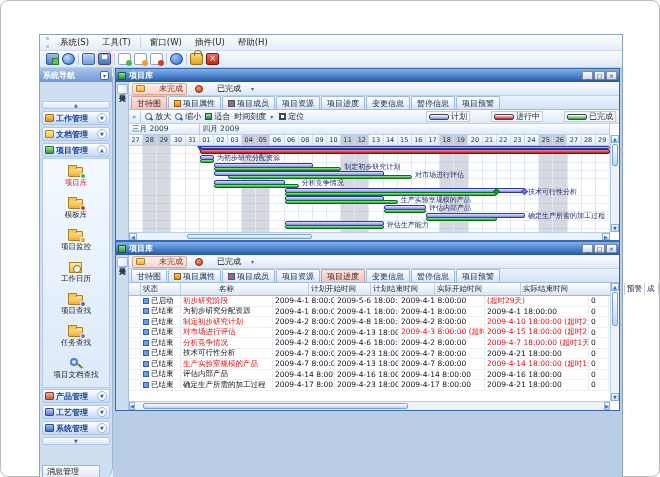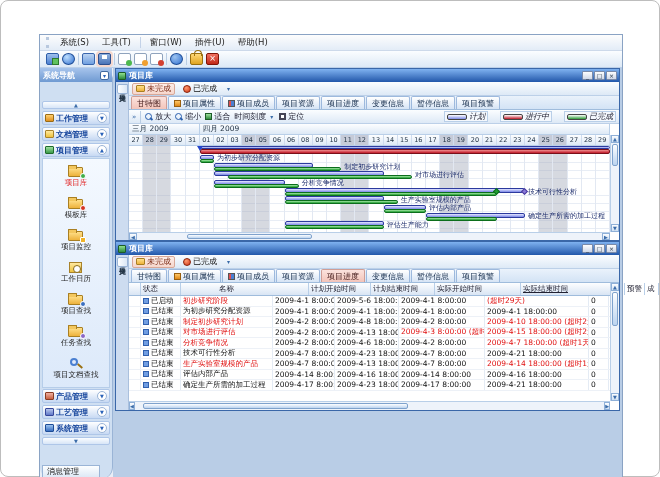--- a/index.html
+++ b/index.html
@@ -97,21 +97,21 @@
   .tbtn { width:11px; height:9px; background:linear-gradient(#fdfdfd,#cfd8e8); border:1px solid #7a8aa8;
     border-radius:1px; font-size:6px; line-height:7px; text-align:center; color:#234; font-weight:normal; }
   .win-body { flex:1; display:flex; min-height:0; }
   .side-strip { width:13px; background:#cddcf0; border-right:1px solid #aac0dd; position:relative; flex:none; }
   .vtab { position:absolute; top:2px; left:1px; width:11px; padding:4px 0; background:linear-gradient(90deg,#fdfeff,#dce8f6);
     border:1px solid #9ab4d6; border-radius:2px 0 0 2px; writing-mode:vertical-rl; font-size:7px; text-align:center; color:#234; }
   .win-main { flex:1; display:flex; flex-direction:column; min-width:0; }
 
   .filterbar { height:14px; flex:none; display:flex; align-items:center; gap:4px; padding:0 3px;
     background:linear-gradient(#fbfdff,#dde9f6); border-bottom:1px solid #bcd0e8; font-size:8px; }
-  .filt { display:flex; align-items:center; gap:2px; padding:0 3px; height:12px; border:1px solid transparent; border-radius:2px; }
+  .filt { display:flex; align-items:center; gap:14px; padding:0 3px; height:12px; border:1px solid transparent; border-radius:2px; }
   .filt.active { background:linear-gradient(#fdeee8,#f6d6cc); border-color:#d8a898; color:#7a2a14; }
   .fico { width:9px; height:7px; }
   [data-name="folder-open-icon"] { background:linear-gradient(#ffe08a,#edb23c); border:1px solid #a97f22; border-radius:1px; }
   [data-name="done-icon"] { width:8px; height:8px; border-radius:50%; background:radial-gradient(circle at 35% 30%, #ff9a70, #d03818); border:1px solid #8a2008; }
   .drop { font-size:6px; color:#3a6ba8; padding:0 2px; }
 
   .tabsrow { height:14px; flex:none; display:flex; align-items:flex-end; gap:1px; padding:0 2px;
     background:linear-gradient(#eaf2fb,#d3e3f5); border-bottom:1px solid #9fbcdc; }
   .tab { height:13px; display:flex; align-items:center; gap:2px; padding:0 5px; font-size:8px; color:#122a4a;
     background:linear-gradient(#ffffff,#d6e4f5); border:1px solid #9db9dd; border-bottom:none; border-radius:2px 2px 0 0; }
@@ -123,21 +123,21 @@
   .ganttbar { height:14px; flex:none; display:flex; align-items:center; gap:4px; padding:0 3px;
     background:linear-gradient(#fbfdff,#dde9f6); border-bottom:1px solid #bcd0e8; font-size:8px; color:#223; }
   .gtool { display:flex; align-items:center; gap:2px; }
   .mag { width:8px; height:8px; position:relative; }
   .mag::before { content:""; position:absolute; left:0; top:0; width:5px; height:5px; border-radius:50%; border:1.5px solid #2a5fae; }
   .mag::after { content:""; position:absolute; left:5px; top:5px; width:3px; height:1.5px; background:#2a5fae; transform:rotate(40deg); }
   [data-name="fit-icon"] { width:7px; height:7px; background:linear-gradient(#9fe09f,#2e8b3e); border:1px solid #1c5c28; }
   [data-name="locate-icon"] { width:7px; height:7px; background:#445; position:relative; }
   [data-name="locate-icon"]::after { content:""; position:absolute; left:2px; top:2px; width:3px; height:3px; background:#fff; }
   .chevs { color:#3a6ba8; font-size:7px; }
-  .legend { margin-left:auto; display:flex; align-items:center; gap:12px;font-style:italic; }
+  .legend { margin-left:auto; display:flex; align-items:center; gap:21px; }
   .lg-item { display:flex; align-items:center; gap:2px; border:1px solid #b9cfe8; background:#f4f8fd; padding:0 2px; height:11px; }
   .lg-sw { width:20px; height:6px; border-radius:2px; }
 
   
   .gantt { flex:1; position:relative; background:#fff; min-height:0; }
   .g-months { position:absolute; left:0; top:0; right:9px; height:11px; display:flex;
     background:linear-gradient(#fdfeff,#dde9f6); border-bottom:1px solid #b9cfe8; font-size:7.5px; color:#234; }
   .g-month { border-right:1px solid #b9cfe8; padding-left:3px; display:flex; align-items:center; overflow:hidden; white-space:nowrap; }
   .g-days { position:absolute; left:0; top:11px; right:9px; height:11px; display:flex;
     background:linear-gradient(#fdfeff,#dde9f6); border-bottom:1px solid #b9cfe8; font-size:6.5px; color:#234; }
@@ -589,21 +589,21 @@
                   </div>
                 </div>
               <div class="tbl-region" data-name="progress-table">
                 <div class="tbl-head" id="thead" data-name="table-header">
                     <div class="th" data-name="column-header" style="width: 12px;"></div>
                     <div class="th" data-name="column-header" style="width: 40px;">状态</div>
                     <div class="th" data-name="column-header" style="width: 92px; margin-left: 36px;">名称</div>
                     <div class="th" data-name="column-header" style="width: 62px;">计划开始时间</div>
                     <div class="th" data-name="column-header" style="width: 64px;">计划结束时间</div>
                     <div class="th" data-name="column-header" style="width: 86px;">实际开始时间</div>
-                    <div class="th" data-name="column-header" style="width: 104px; text-decoration: underline;">实际结束时间</div>
+                    <div class="th" data-name="column-header" style="width: 104px;">实际结束时间</div>
                     <div class="th" data-name="column-header" style="width: 20px;">预警</div>
                     <div class="th" data-name="column-header" style="width: 14px;">成</div>
                   </div>
                 <div class="tbl-body" id="tbody" data-name="table-body">
                     <div class="tr" data-name="table-row">
                       <div class="td" data-name="row-selector-cell" style="width: 12px;"></div>
                       <div class="td" data-name="status-cell" style="width: 40px;">
                         <div class="sti" data-name="status-icon"></div>
                         <span data-name="status-text">已启动</span>
                       </div>

